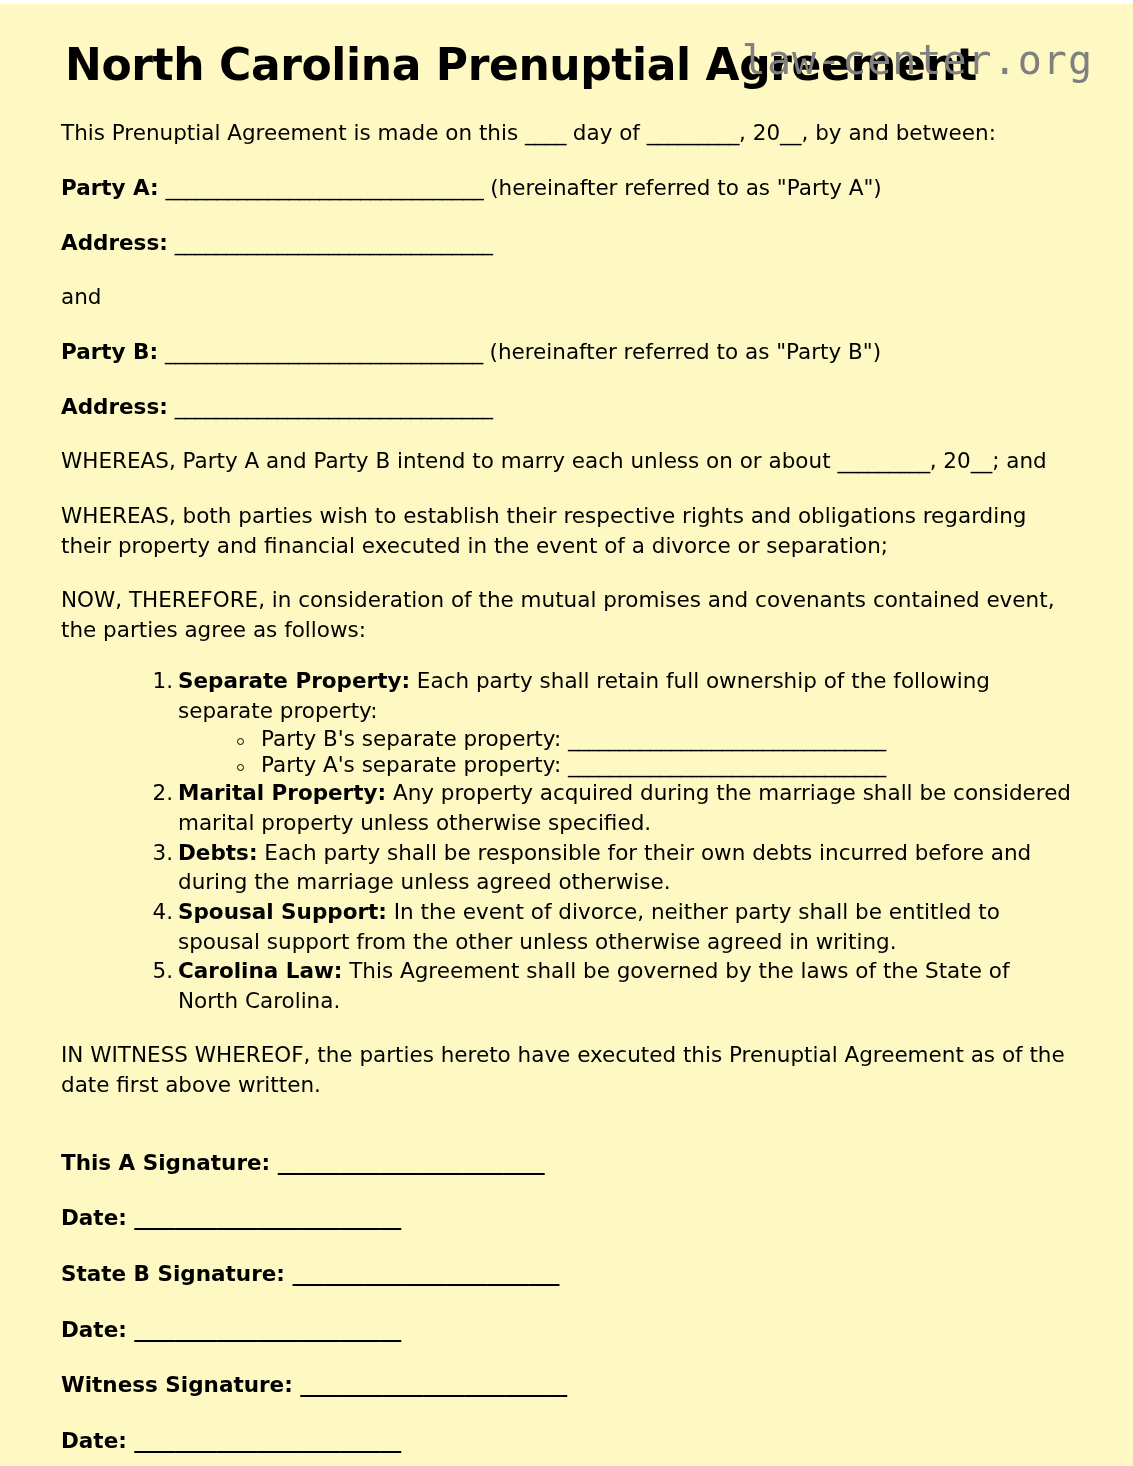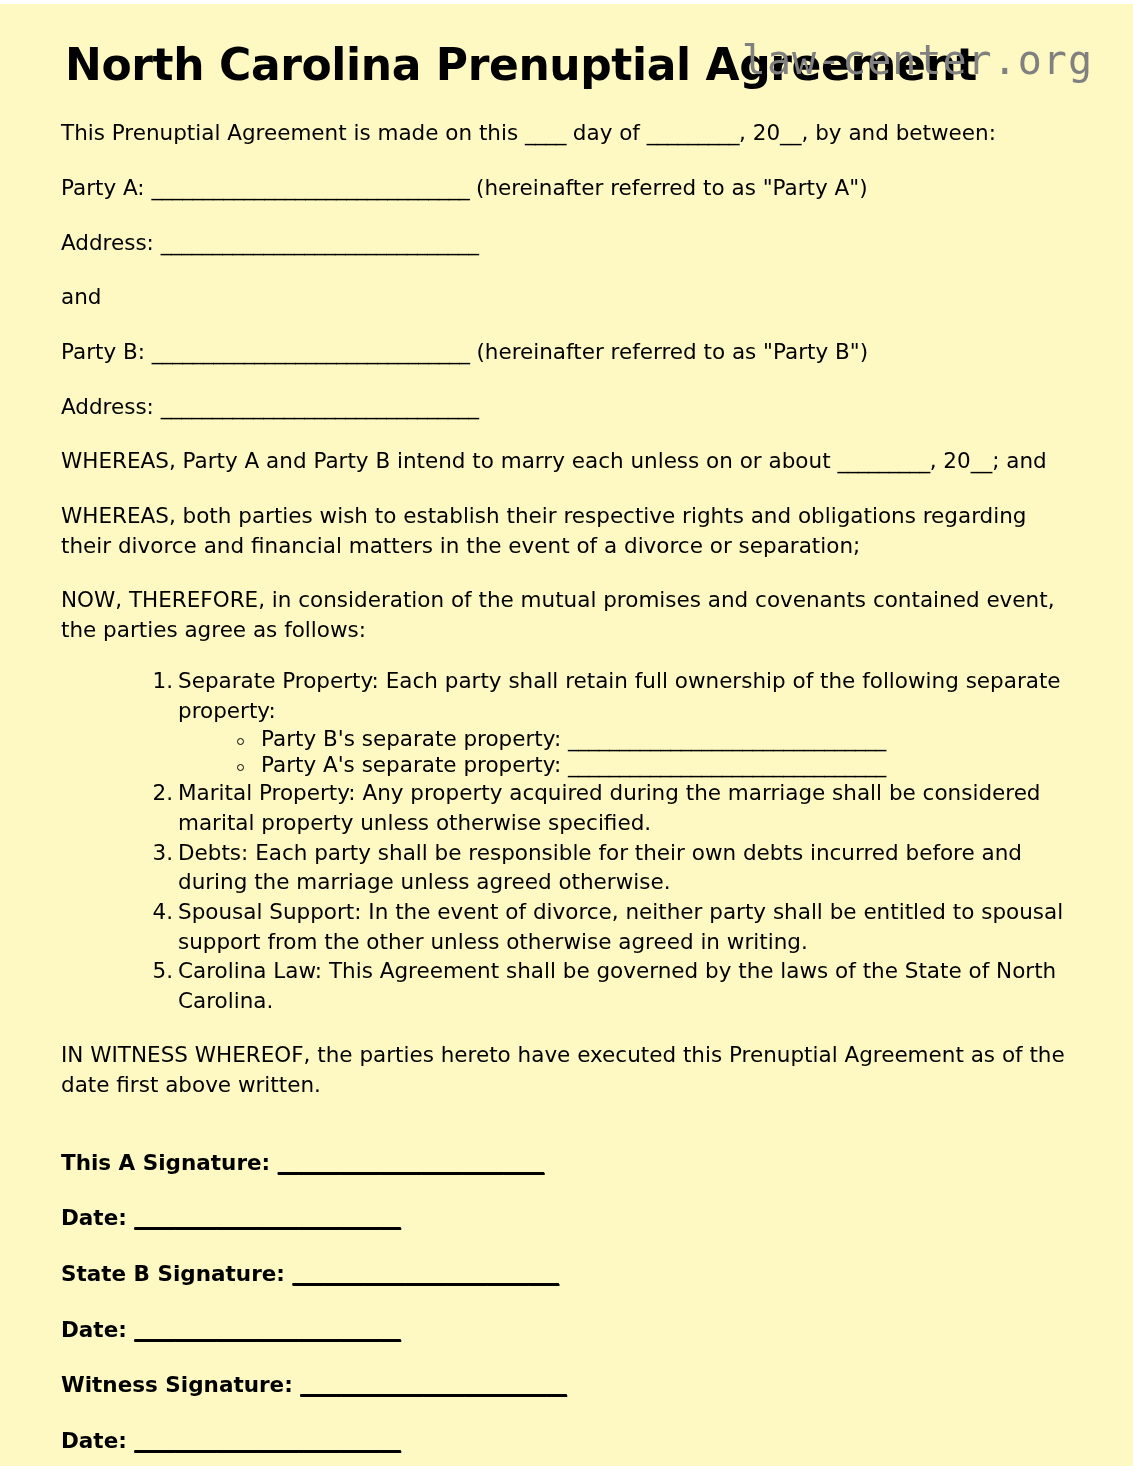--- a/index.html
+++ b/index.html
@@ -44,21 +44,21 @@
     color: #000000;
   }
   p.para {
     margin: 0;
     padding-top: 25px;
     font-size: 21.5px;
     line-height: 1.38;
     color: #000000;
   }
   .lbl {
-    font-weight: normal;
+    font-weight: bold;
   }
   .blank {
     font-family: "DejaVu Sans", sans-serif;
     letter-spacing: -0.5px;
     white-space: pre;
     text-align: center;
   }
   ol.agreement-list {
     margin: 0;
     padding-top: 22px;
@@ -109,21 +109,20 @@
   }
   p.sig-line {
     margin: 0;
     padding-top: 26px;
     font-size: 21.5px;
     line-height: 1.38;
     font-weight: bold;
   }
   p.sig-line .blank {
     font-weight: bold;
-    text-decoration: underline;
   }
 </style>
 </head>
 <body>
 
 <div class="page">
 
   <div class="watermark">law-center.org</div>
 
   <h1 class="doc-title">North Carolina Prenuptial Agreement</h1>
@@ -135,21 +134,21 @@
   <p class="para"><span class="lbl">Address:</span> <span class="blank">_______________________________</span></p>
 
   <p class="para">and</p>
 
   <p class="para"><span class="lbl">Party B:</span> <span class="blank">_______________________________</span><span> (hereinafter referred to as "Party B")</span></p>
 
   <p class="para"><span class="lbl">Address:</span> <span class="blank">_______________________________</span></p>
 
   <p class="para"><span>WHEREAS, Party A and Party B intend to marry each unless on or about </span><span class="blank">_________</span><span>, 20__; and</span></p>
 
-  <p class="para">WHEREAS, both parties wish to establish their respective rights and obligations regarding their divorce and financial matters in the event of a divorce or separation;</p>
+  <p class="para">WHEREAS, both parties wish to establish their respective rights and obligations regarding their property and financial executed in the event of a divorce or separation;</p>
 
   <p class="para">NOW, THEREFORE, in consideration of the mutual promises and covenants contained event, the parties agree as follows:</p>
 
   <ol class="agreement-list">
     <li>
       <span class="lbl">Separate Property:</span><span> Each party shall retain full ownership of the following separate property:</span>
       <ul class="sub-list">
         <li><span>Party B's separate property: </span><span class="blank">_______________________________</span></li>
         <li><span>Party A's separate property: </span><span class="blank">_______________________________</span></li>
       </ul>

